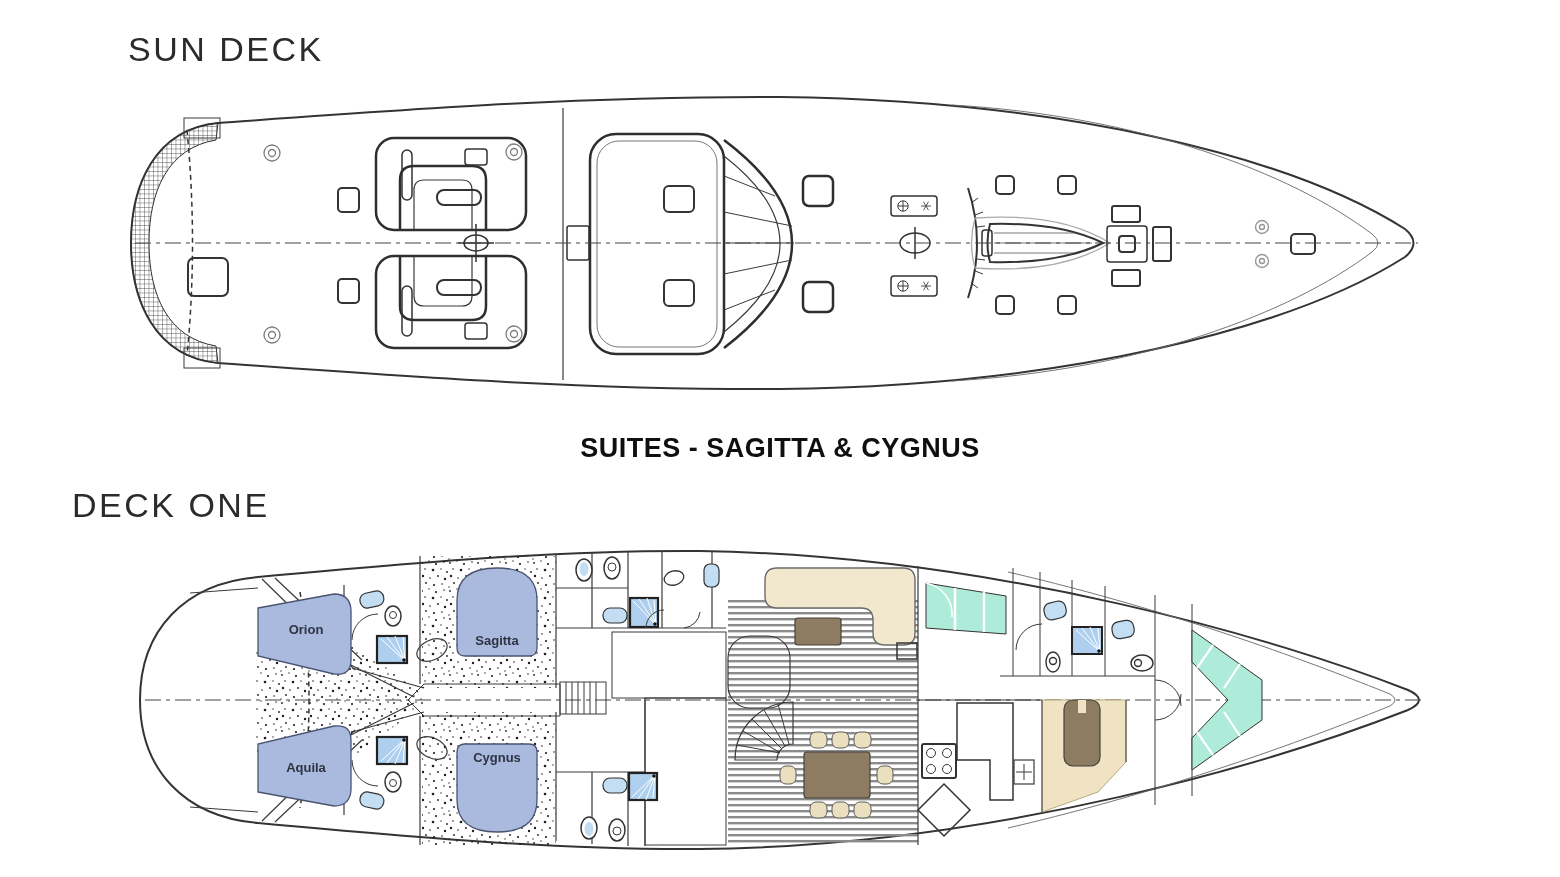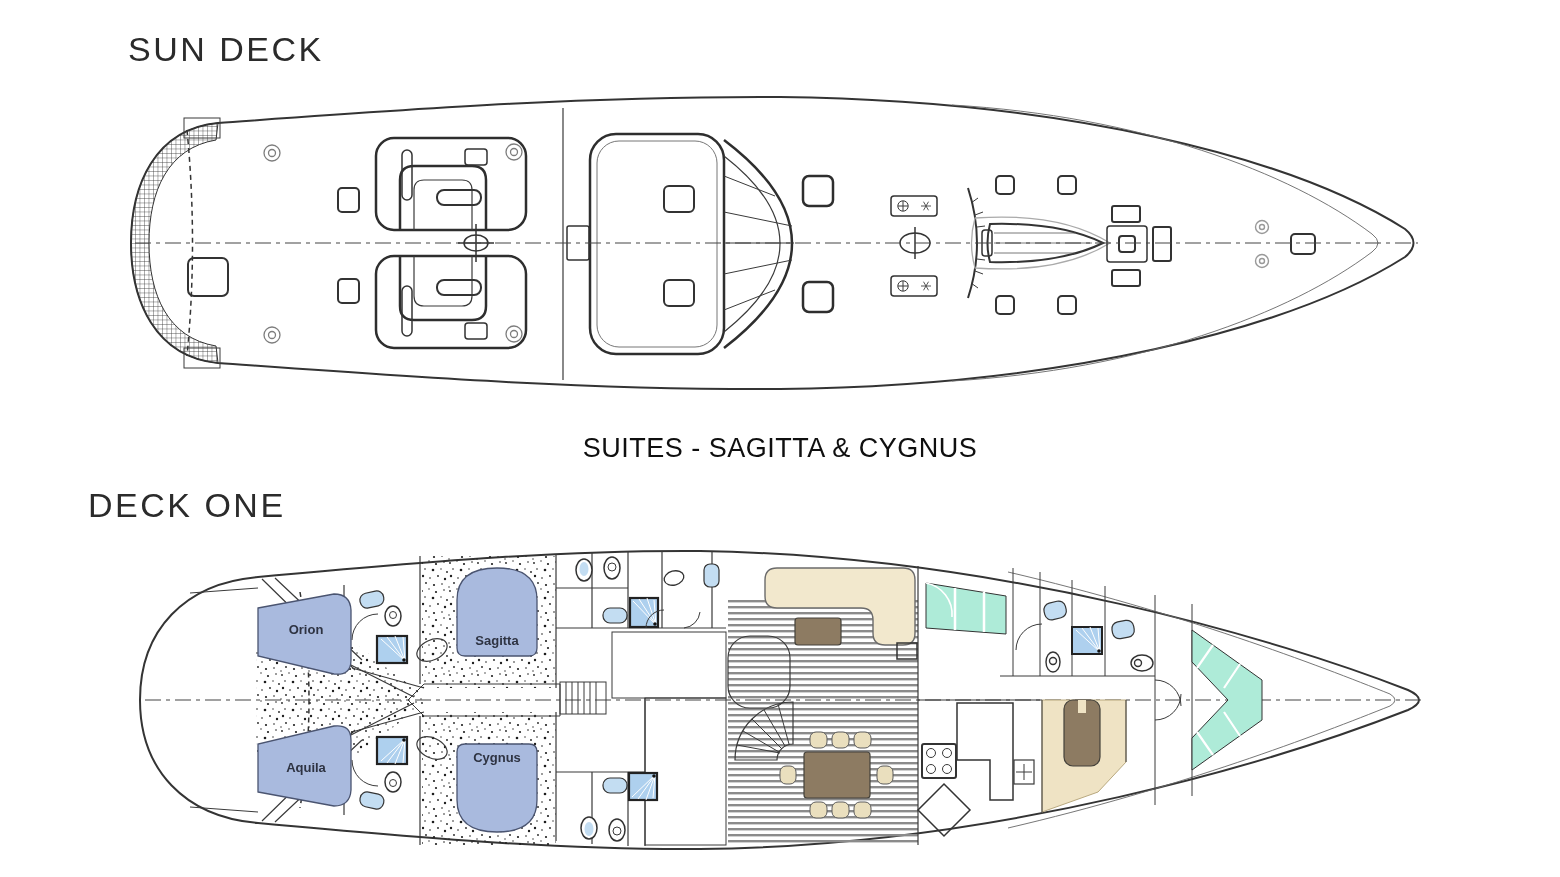--- a/index.html
+++ b/index.html
@@ -1,21 +1,21 @@
 <!DOCTYPE html>
 <html><head>
 <meta charset="utf-8">
 <style>
   html,body{margin:0;padding:0;background:#fff;}
   body{width:1560px;height:877px;position:relative;font-family:"Liberation Sans",sans-serif;overflow:hidden;}
   .title{position:absolute;font-size:34px;letter-spacing:2.5px;color:#2b2b2b;font-weight:400;}
   #title-sun{left:92px;top:30px;margin-left:36px;}
-  #title-deck1{left:88px;top:486px;text-align:right;}
+  #title-deck1{left:72px;top:486px;text-align:right;}
   .caption{position:absolute;left:300px;top:430px;width:960px;text-align:center;
-           font-weight:normal;font-size:27px;letter-spacing:.5px;color:#0f0f0f;line-height:37px;}
+           font-weight:bold;font-size:27px;letter-spacing:.5px;color:#0f0f0f;line-height:37px;}
   svg{position:absolute;left:0;top:0;}
   .w1{stroke:#3a3a3a;stroke-width:1;fill:none}
   .w12{stroke:#3a3a3a;stroke-width:1.2;fill:none}
   .w15{stroke:#333;stroke-width:1.5;fill:none}
   .w2{stroke:#333;stroke-width:2;fill:none}
   .w25{stroke:#2e2e2e;stroke-width:2.5;fill:none}
   .thin{stroke:#666;stroke-width:.9;fill:none}
   .bedlabel{font-family:"Liberation Sans",sans-serif;font-size:13px;font-weight:bold;fill:#2e3342;text-anchor:middle;}
 </style>
 </head>

